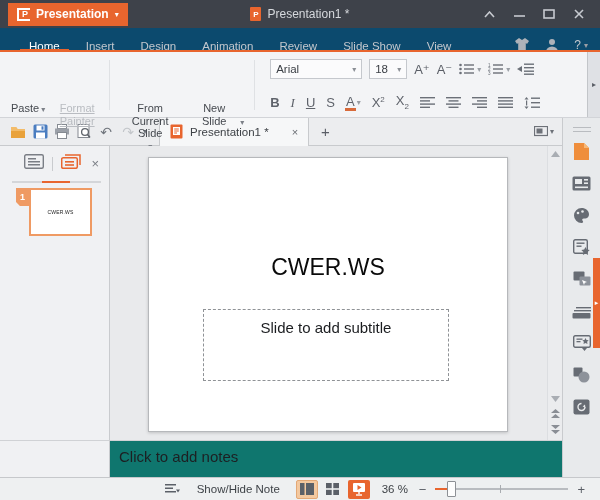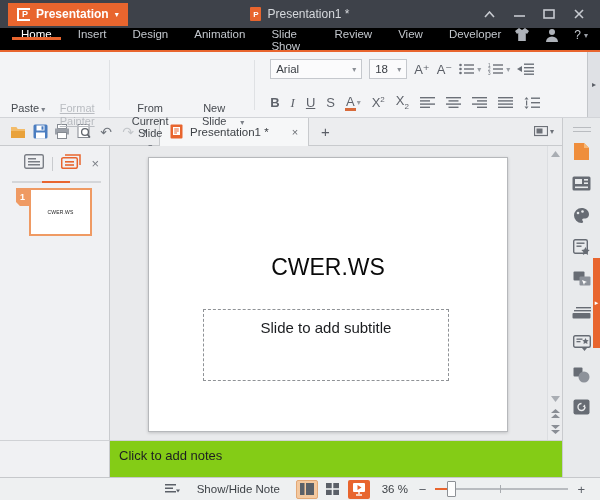--- a/index.html
+++ b/index.html
@@ -14,21 +14,21 @@
   .app-btn .lbl { color:#fff; font-size:12px; font-weight:bold; }
   .caret { font-size:8px; color:#fff; }
   .tb-center { position:absolute; left:0; right:0; display:flex; justify-content:center; align-items:center; gap:6px; pointer-events:none; }
   .doc-ico { width:11px; height:14px; background:#e8652e; border-radius:1px; color:#fff; font-size:8px; font-weight:bold; display:flex; align-items:center; justify-content:center; }
   .tb-center .t { color:#d6d9dd; font-size:12px; }
   .tb-controls { margin-left:auto; display:flex; margin-right:6px; }
   .wbtn { width:30px; height:22px; display:flex; align-items:center; justify-content:center; cursor:pointer; }
   .wbtn svg { stroke:#c7cad0; stroke-width:1.6; fill:none; }
 
   
-  .menubar { height:24px; background:#000000; display:flex; align-items:flex-start; padding-left:8px; position:relative; flex:none; }
+  .menubar { height:24px; background:#0c4a6e; display:flex; align-items:flex-end; padding-left:16px; position:relative; flex:none; }
   .menubar::after { content:""; position:absolute; left:0; right:0; bottom:0; height:2px; background:#e8652e; }
   .mtab { padding:0 13px; display:flex; align-items:center; color:#c3c7cd; font-size:11.5px; cursor:pointer; position:relative; }
   .mtab.active { color:#fff; }
   .mtab.active::after { content:""; position:absolute; left:4px; right:4px; bottom:0; height:3px; background:#e8652e; z-index:1; }
   .menu-right { margin-left:auto; display:flex; align-items:center; gap:15px; margin-right:12px; }
   .menu-right svg { fill:#aeb2b9; }
   .help { color:#c3c7cd; font-size:12px; display:flex; gap:3px; align-items:center; cursor:pointer; }
   .help .caret { color:#9a9ea5; }
 
   
@@ -90,21 +90,21 @@
   .slide-title { position:absolute; top:96px; left:0; right:0; text-align:center; font-size:23px; color:#0a0a0a; }
   .subtitle-box { position:absolute; left:54px; top:151px; width:246px; height:72px; border:1px dashed #8f9296; text-align:center; padding-top:9px; font-size:15px; color:#1b1d20; cursor:text; }
   .vscroll { position:absolute; right:0; top:0; bottom:0; width:15px; background:#ebecee; border-left:1px solid #dcdee1; display:flex; flex-direction:column; align-items:center; }
   .vscroll svg { fill:#a9adb3; }
   .vscroll .grp { margin-top:auto; display:flex; flex-direction:column; gap:7px; align-items:center; padding-bottom:6px; }
   .vscroll .dbl { fill:#8a8e95; }
 
   
   .notes-row { height:37px; display:flex; flex:none; }
   .notes-stub { width:110px; background:#f0f1f3; border-right:1px solid #c9cbce; border-top:1px solid #d0d2d5; flex:none; }
-  .notes { flex:1; background:#84cc16; border-top:1px solid #d0d2d5; font-size:13px; color:#1d1f22; padding:7px 0 0 9px; cursor:text; }
+  .notes { flex:1; background:#0f766e; border-top:1px solid #d0d2d5; font-size:15px; color:#1d1f22; padding:7px 0 0 9px; cursor:text; }
 
   
   .sidebar { width:38px; background:#e8eaec; border-left:1px solid #c9cbce; position:relative; flex:none; display:flex; flex-direction:column; align-items:center; }
   .handle { width:18px; margin-top:9px; border-top:1px solid #b9bcc0; border-bottom:1px solid #b9bcc0; height:5px; cursor:pointer; }
   .sb-ico { width:26px; height:26px; margin-top:6px; display:flex; align-items:center; justify-content:center; cursor:pointer; }
   .sb-ico svg { fill:#676c74; }
   .collapse-tab { position:absolute; right:0; top:140px; width:7px; height:90px; background:#e8652e; display:flex; align-items:center; justify-content:center; color:#fff; font-size:7px; cursor:pointer; }
 
   
   .statusbar { height:23px; background:#eef0f1; border-top:1px solid #c6c8cb; display:flex; align-items:center; padding:0 10px; font-size:11.5px; color:#3e4247; flex:none; }
@@ -160,24 +160,23 @@
           </svg>
         </div>
     </div>
   </div>
 
   <div class="menubar">
     <div class="mtab active">Home</div>
     <div class="mtab">Insert</div>
     <div class="mtab">Design</div>
     <div class="mtab">Animation</div>
+    <div class="mtab">Review</div>
     <div class="mtab">Slide Show</div>
-    <div class="mtab">Review</div>
     <div class="mtab">View</div>
-    <div class="mtab">Developer</div>
     <div class="menu-right">
       <svg width="16" height="14" viewBox="0 0 16 14">
           <path d="M5 0 l3 2 3-2 4 3-2 3-1.2-1V13H4.2V5L3 6 1 3z"></path>
         </svg>
       <svg width="14" height="14" viewBox="0 0 14 14">
           <circle cx="7" cy="4" r="3"></circle>
           <path d="M1 14a6 5.5 0 0 1 12 0z"></path>
         </svg>
       <span class="help">
           <span>?</span>

